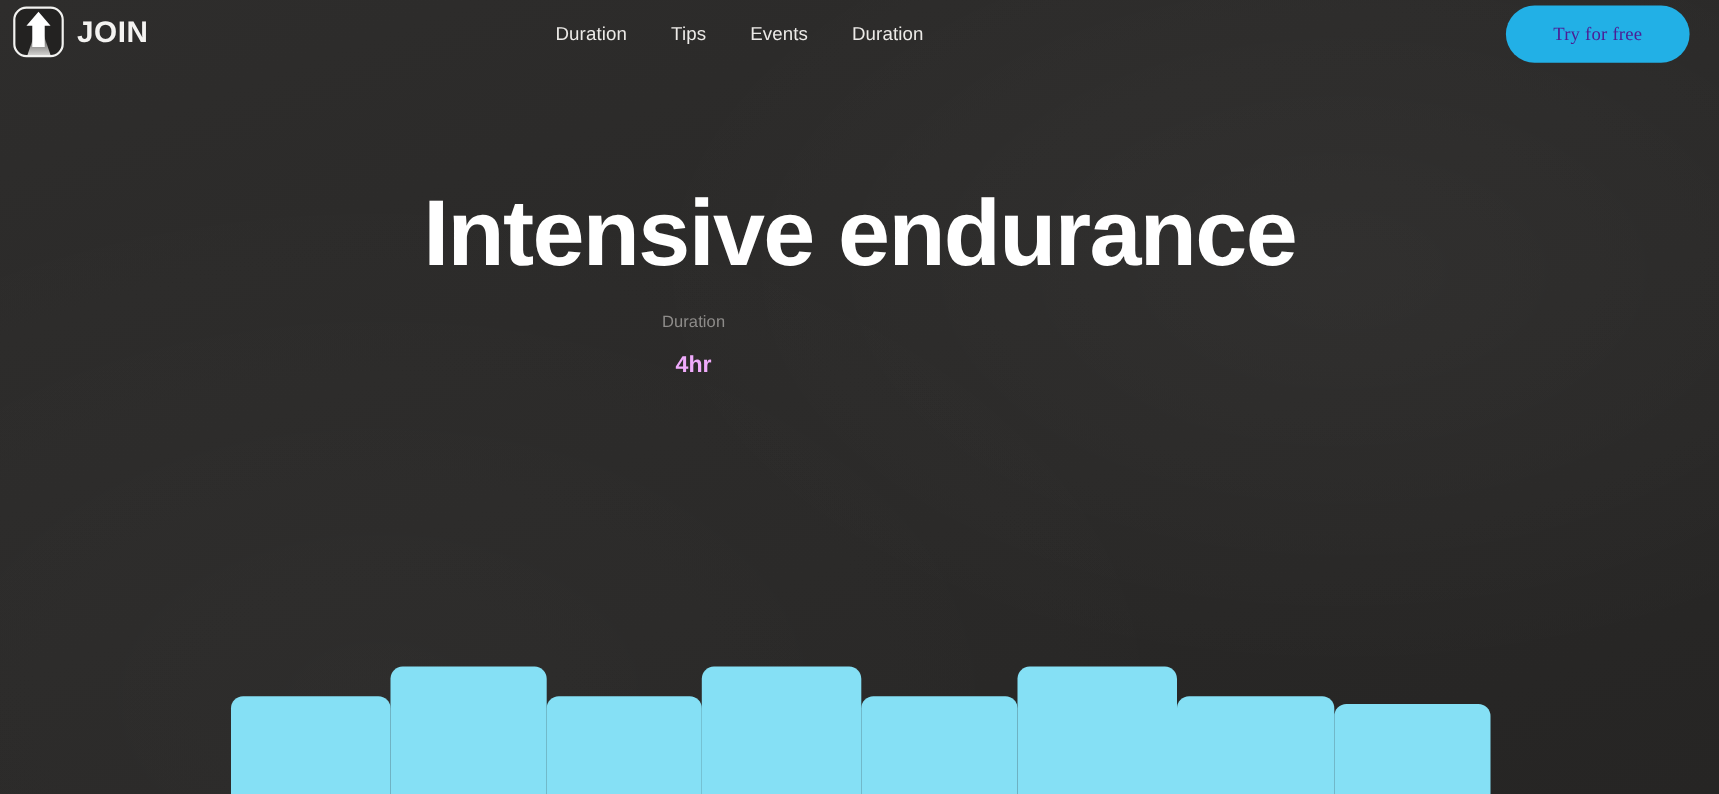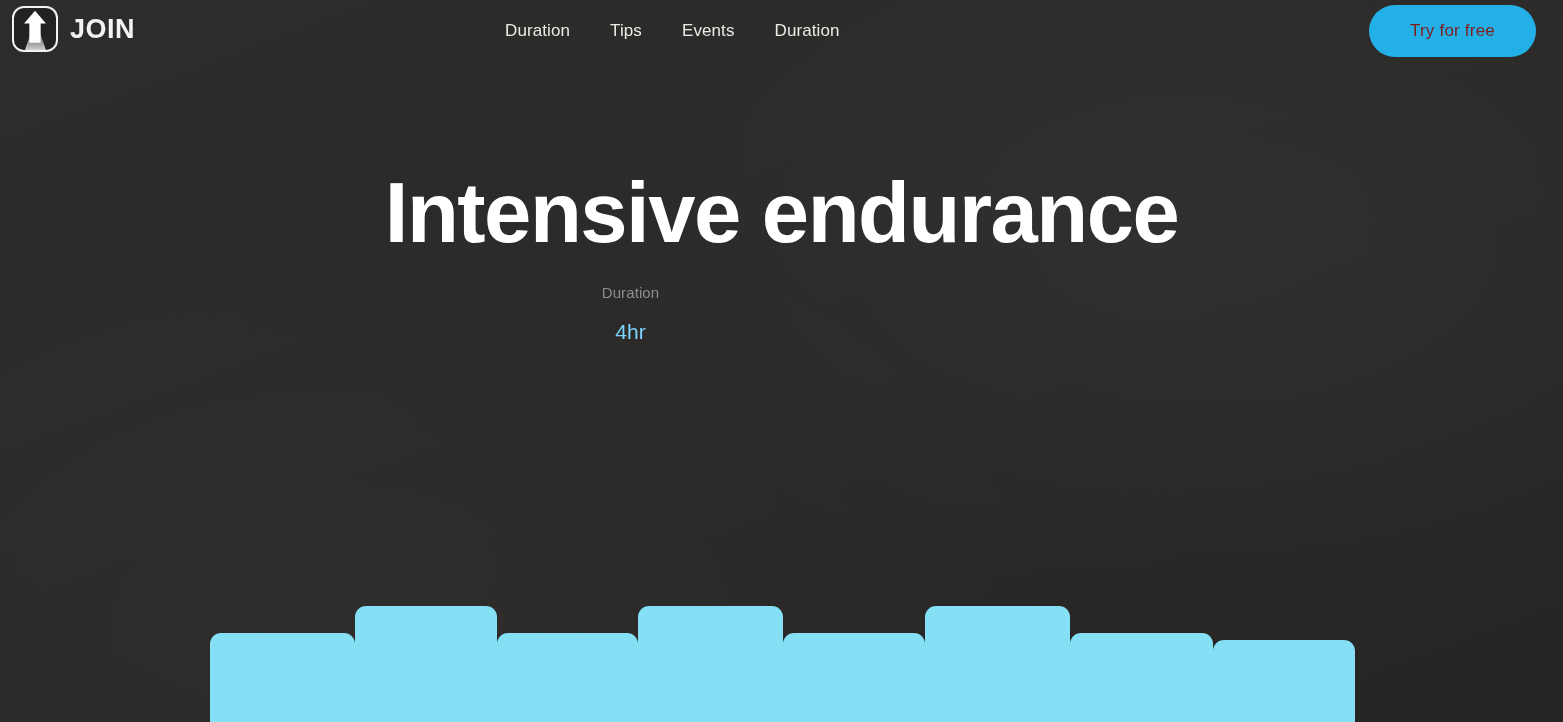--- a/index.html
+++ b/index.html
@@ -93,22 +93,22 @@
 
   .cta {
     position: absolute;
     right: 27px;
     top: 5px;
     width: 167px;
     height: 52px;
     border-radius: 26px;
     background: #22b0e6;
     border: none;
-    color: #7f1d1d;
-    font-family: Liberation Sans, sans-serif;
+    color: #4c1d95;
+    font-family: Liberation Serif, serif;
     font-size: 17px;
     letter-spacing: 0.2px;
     cursor: pointer;
     display: flex;
     align-items: center;
     justify-content: center;
   }
 
   
   .hero {
@@ -147,22 +147,22 @@
   .stat-label {
     font-size: 15px;
     color: #8e8c8a;
     line-height: 1;
     margin-bottom: 16px;
     letter-spacing: 0.1px;
   }
 
   .stat-value {
     font-size: 21px;
-    font-weight: 400;
-    color: #7dd3fc;
+    font-weight: 700;
+    color: #f0abfc;
     line-height: 1;
     height: 26px;
     display: flex;
     align-items: flex-end;
     justify-content: center;
   }
 
   .bars {
     height: 26px;
     display: flex;

